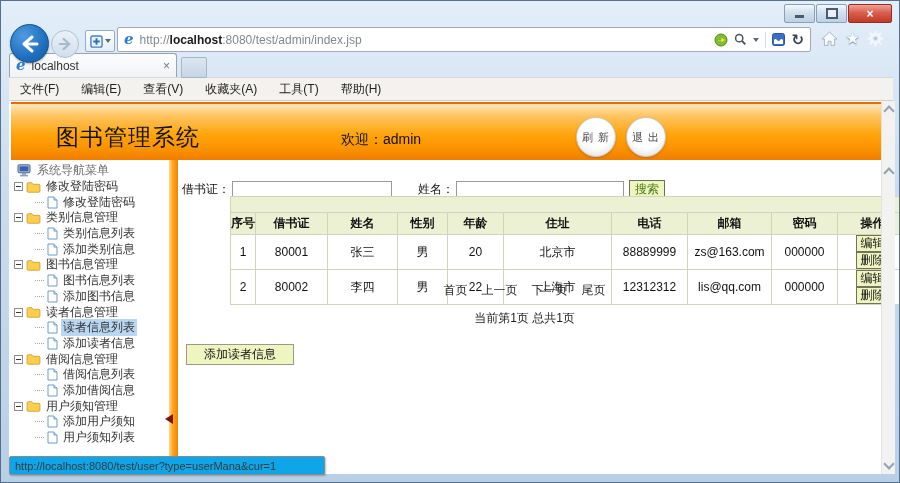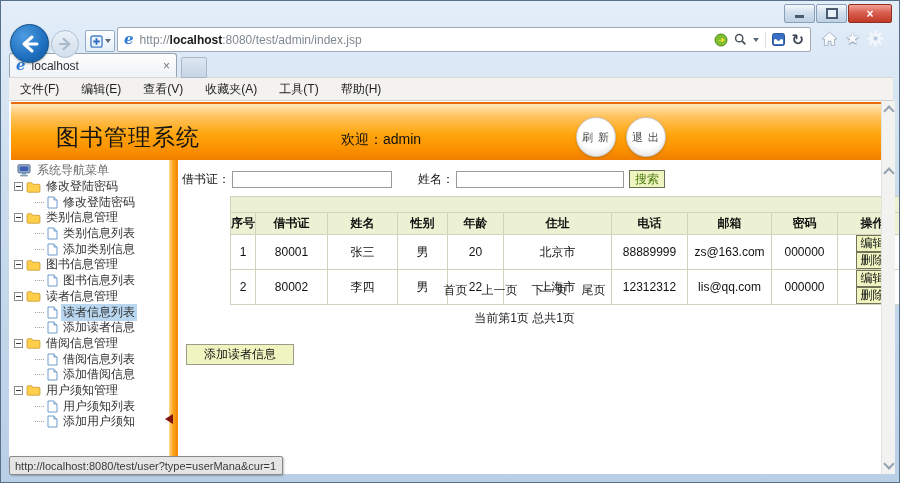--- a/index.html
+++ b/index.html
@@ -73,21 +73,21 @@
   .minus-box::after{content:"";position:absolute;left:1px;top:3px;width:5px;height:1px;background:#3A3A3A;}
   .tree-label{padding:0 2px;}
   .tree-label.selected{background:#B9D7F1;}
   
   .divider{position:absolute;left:160px;top:61px;width:9px;height:312px;
     background:linear-gradient(90deg,#FFD98E,#FFA41C 45%,#F08300);}
   .divider-arrow{position:absolute;left:-4px;top:254px;width:0;height:0;
     border-top:5px solid transparent;border-bottom:5px solid transparent;border-right:8px solid #7E1410;}
   
   .content{position:absolute;left:169px;top:61px;width:701px;bottom:0;background:#fff;font-size:12px;color:#111;}
-  .search-row{position:absolute;left:4px;top:10px;display:flex;align-items:center;}
+  .search-row{position:absolute;left:4px;top:20px;display:flex;align-items:center;}
   .search-row label{font-size:12px;color:#111;}
   .txt-input{width:160px;height:17px;border:1px solid #9A9A9A;margin-left:2px;box-sizing:border-box;font-size:12px;padding:0 2px;}
   .txt-input.name{width:168px;}
   .gap1{width:26px;}
   .btn-yellow{background:#EFF5C0;border:1px solid #6F6F58;font-size:12px;color:#4d7c0f;
     font-family:"Liberation Sans",sans-serif;padding:1px 5px;line-height:14px;}
   .search-btn{margin-left:5px;}
   .data-table{position:absolute;left:24px;top:36px;border-collapse:collapse;table-layout:fixed;width:677px;font-size:12px;margin-left:28px;}
   .data-table td,.data-table th{border:1px solid #D2D2BE;text-align:center;padding:0;overflow:hidden;}
   .data-table .band td{height:15px;background:#EDF1D3;}
@@ -99,21 +99,21 @@
   .page-status{position:absolute;left:8px;top:150px;width:677px;text-align:center;font-size:12px;color:#222;}
   .add-btn{position:absolute;left:8px;top:184px;width:106px;height:19px;background:#EFF5C0;
     border:1px solid #9A9A86;font-size:12px;text-align:center;line-height:18px;color:#111;}
   
   .scrollbar{position:absolute;left:872px;top:2px;width:13px;height:373px;background:#F2F2F0;border-left:1px solid #E2E2E0;}
   .chev{position:absolute;left:3px;width:6px;height:6px;border-left:2px solid #94A2B2;border-top:2px solid #94A2B2;}
   .chev.up1{top:6px;transform:rotate(45deg);}
   .chev.up2{top:68px;transform:rotate(45deg);}
   .chev.down{bottom:6px;transform:rotate(225deg);}
   
-  .status-tip{position:absolute;left:0px;top:357px;width:274px;height:19px;background:#e5e5e5;
+  .status-tip{position:absolute;left:0px;top:357px;width:316px;height:19px;background:#0ea5e9;
     border:1px solid #8A8A8A;border-radius:2px;box-shadow:1px 1px 2px rgba(0,0,0,.25);
     font-size:11px;color:#3A3A3A;display:flex;align-items:center;padding-left:5px;box-sizing:border-box;z-index:40;}
   
   .watermark{position:absolute;left:192px;top:12px;z-index:60;pointer-events:none;
     font-family:"DejaVu Serif",serif;font-size:31px;letter-spacing:1px;
     color:rgba(255,255,255,0.18);-webkit-text-stroke:1px rgba(130,130,130,0.85);
     text-shadow:0 0 1px rgba(255,255,255,.6);white-space:nowrap;}
 </style>
 </head>
 <body>
@@ -277,20 +277,28 @@
         <span class="tree-label">图书信息管理</span>
       </div>
       <div class="tree-row child">
         <span class="hstub"></span>
         <svg width="11" height="13" viewBox="0 0 11 13">
             <path d="M1 1 L7 1 L10 4 L10 12 L1 12 Z" fill="#FFFFFF" stroke="#6C9BCB"></path>
             <path d="M7 1 L7 4 L10 4" fill="#CFE2F4" stroke="#6C9BCB"></path>
           </svg>
         <span class="tree-label">图书信息列表</span>
       </div>
+      <div class="tree-row child">
+        <span class="hstub"></span>
+        <svg width="11" height="13" viewBox="0 0 11 13">
+            <path d="M1 1 L7 1 L10 4 L10 12 L1 12 Z" fill="#FFFFFF" stroke="#6C9BCB"></path>
+            <path d="M7 1 L7 4 L10 4" fill="#CFE2F4" stroke="#6C9BCB"></path>
+          </svg>
+        <span class="tree-label">添加图书信息</span>
+      </div>
 
       <div class="tree-row folder">
         <span class="minus-box"></span>
         <svg width="15" height="12" viewBox="0 0 16 13">
             <path d="M1 3.2 C1 2.4 1.6 1.8 2.4 1.8 L6 1.8 L7.6 3.6 L14 3.6 C14.8 3.6 15 4.2 15 4.8 L15 11 C15 11.8 14.4 12.2 13.6 12.2 L2.4 12.2 C1.6 12.2 1 11.8 1 11 Z" fill="#FFCF4B" stroke="#C2922A" stroke-width="0.8"></path>
           </svg>
         <span class="tree-label">读者信息管理</span>
       </div>
       <div class="tree-row child">
         <span class="hstub"></span>
@@ -339,29 +347,29 @@
             <path d="M1 3.2 C1 2.4 1.6 1.8 2.4 1.8 L6 1.8 L7.6 3.6 L14 3.6 C14.8 3.6 15 4.2 15 4.8 L15 11 C15 11.8 14.4 12.2 13.6 12.2 L2.4 12.2 C1.6 12.2 1 11.8 1 11 Z" fill="#FFCF4B" stroke="#C2922A" stroke-width="0.8"></path>
           </svg>
         <span class="tree-label">用户须知管理</span>
       </div>
       <div class="tree-row child">
         <span class="hstub"></span>
         <svg width="11" height="13" viewBox="0 0 11 13">
             <path d="M1 1 L7 1 L10 4 L10 12 L1 12 Z" fill="#FFFFFF" stroke="#6C9BCB"></path>
             <path d="M7 1 L7 4 L10 4" fill="#CFE2F4" stroke="#6C9BCB"></path>
           </svg>
+        <span class="tree-label">添加用户须知</span>
+      </div>
+      <div class="tree-row child">
+        <span class="hstub"></span>
+        <svg width="11" height="13" viewBox="0 0 11 13">
+            <path d="M1 1 L7 1 L10 4 L10 12 L1 12 Z" fill="#FFFFFF" stroke="#6C9BCB"></path>
+            <path d="M7 1 L7 4 L10 4" fill="#CFE2F4" stroke="#6C9BCB"></path>
+          </svg>
         <span class="tree-label">用户须知列表</span>
-      </div>
-      <div class="tree-row child">
-        <span class="hstub"></span>
-        <svg width="11" height="13" viewBox="0 0 11 13">
-            <path d="M1 1 L7 1 L10 4 L10 12 L1 12 Z" fill="#FFFFFF" stroke="#6C9BCB"></path>
-            <path d="M7 1 L7 4 L10 4" fill="#CFE2F4" stroke="#6C9BCB"></path>
-          </svg>
-        <span class="tree-label">添加用户须知</span>
       </div>
     </div>
 
     <div class="divider">
       <span class="divider-arrow"></span>
     </div>
 
     <div class="content">
       <div class="search-row">
         <label>借书证：</label>

